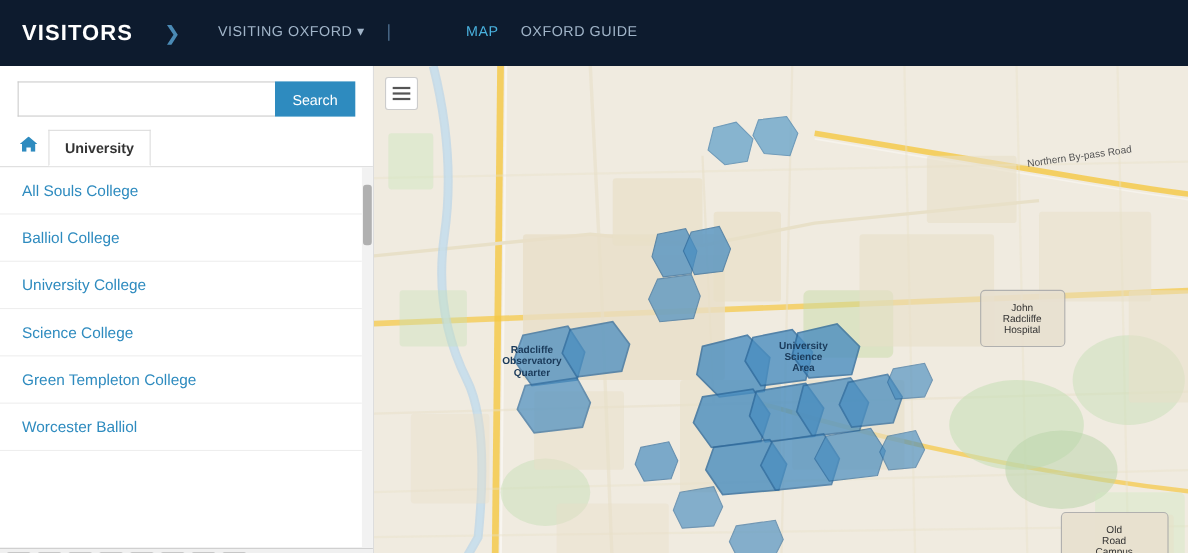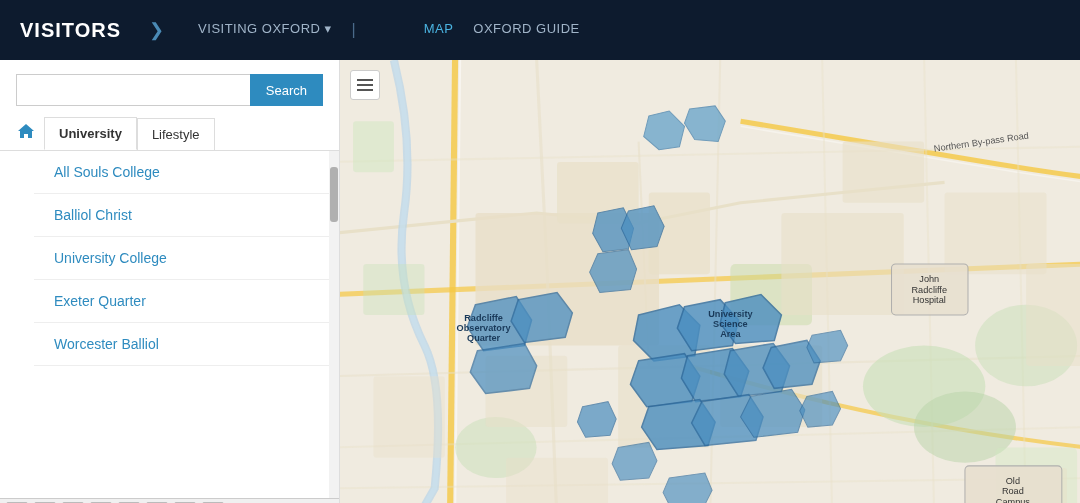--- a/index.html
+++ b/index.html
@@ -130,21 +130,20 @@
       color: #2e8bbf;
       cursor: pointer;
       border-bottom: 1px solid #eee;
     }
 
     
     .sidebar-inner {
       position: relative;
       flex: 1;
       display: flex;
-      margin-left: 34px;
     }
     .sidebar-list-area {
       flex: 1;
       overflow-y: auto;
     }
     .sidebar-scrollbar {
       width: 10px;
       background: #f2f2f2;
       flex-shrink: 0;
     }
@@ -244,36 +243,38 @@
       <button class="search-btn">Search</button>
     </div>
 
     <div class="tabs-row">
       <div class="tab-home">
         <svg width="16" height="14" viewBox="0 0 16 14" fill="#2e8bbf">
           <path d="M8 0L0 7h2v7h4v-4h4v4h4V7h2L8 0z"></path>
         </svg>
       </div>
       <div class="tab-item active">University</div>
-      <div class="tab-item">Lifestyle</div>
     </div>
 
     <div class="sidebar-inner">
       <div class="sidebar-list-area">
         <div class="college-item">
           <span>All Souls College</span>
         </div>
         <div class="college-item">
-          <span>Balliol Christ</span>
+          <span>Balliol College</span>
         </div>
         <div class="college-item">
           <span>University College</span>
         </div>
         <div class="college-item">
-          <span>Exeter Quarter</span>
+          <span>Science College</span>
+        </div>
+        <div class="college-item">
+          <span>Green Templeton College</span>
         </div>
         <div class="college-item">
           <span>Worcester Balliol</span>
         </div>
       </div>
       <div class="sidebar-scrollbar">
         <div class="sidebar-scrollbar-thumb"></div>
       </div>
     </div>
 

